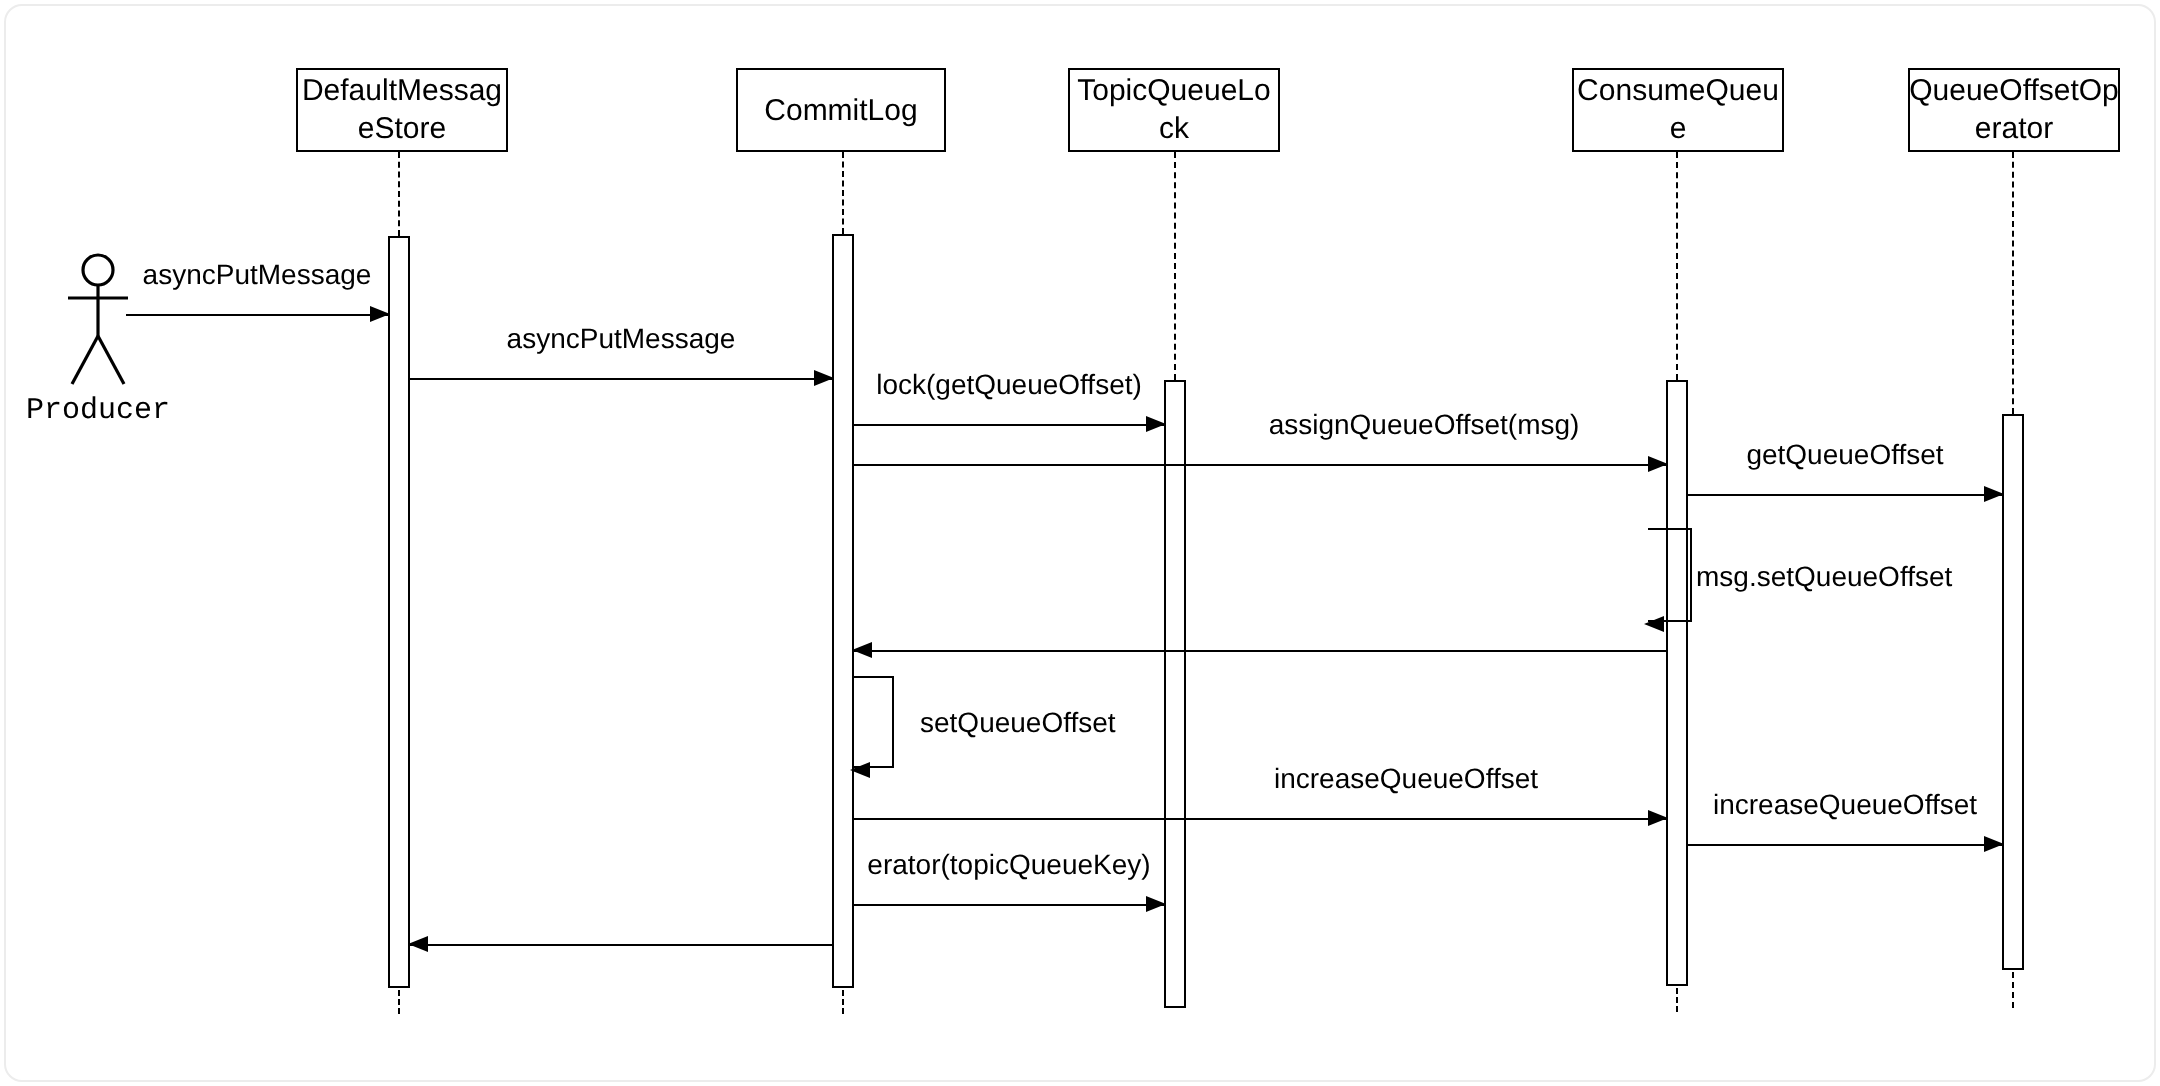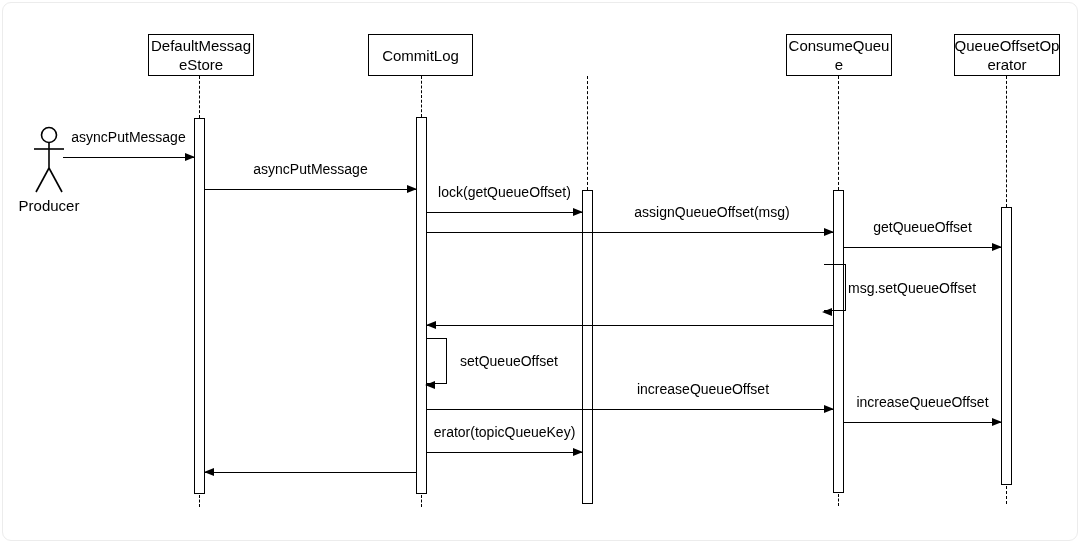--- a/index.html
+++ b/index.html
@@ -49,21 +49,21 @@
   .selfmsg {
     position:absolute; box-sizing:border-box;
     border:1.5px solid #000; border-left:none;
   }
   .selfmsg .arr-l { left:-2px; top:auto; bottom:-6px; }
   .self-label {
     position:absolute; top:50%; transform:translateY(-50%);
     font-size:14px; white-space:nowrap;
   }
   .actor-label {
-    position:absolute; font-size:15px; text-align:center; white-space:nowrap;
+    position:absolute; font-size:15px; text-align:center; white-space:nowrap;font-family:Liberation Mono, monospace;
   }
 </style>
 </head>
 <body>
 
 <div class="canvas">
   <div class="frame"></div>
 
   <svg style="position:absolute; left:30px; top:126px;" width="38" height="68" viewBox="0 0 38 68">
     <circle cx="19" cy="9" r="7.5" fill="none" stroke="#000" stroke-width="1.6"></circle>
@@ -74,20 +74,24 @@
   </svg>
   <div class="actor-label" style="left:9px; top:197px; width:80px;">Producer</div>
 
   <div class="pbox" style="left:148px; width:106px;">
     <span>DefaultMessag</span>
     <span>eStore</span>
   </div>
   <div class="pbox" style="left:368px; width:105px;">
     <span>CommitLog</span>
 
+  </div>
+  <div class="pbox" style="left:534px; width:106px;">
+    <span>TopicQueueLo</span>
+    <span>ck</span>
   </div>
   <div class="pbox" style="left:954px; width:106px;">
     <span>QueueOffsetOp</span>
     <span>erator</span>
   </div>
   <div class="pbox" style="left:786px; width:106px;">
     <span>ConsumeQueu</span>
     <span>e</span>
   </div>
 

